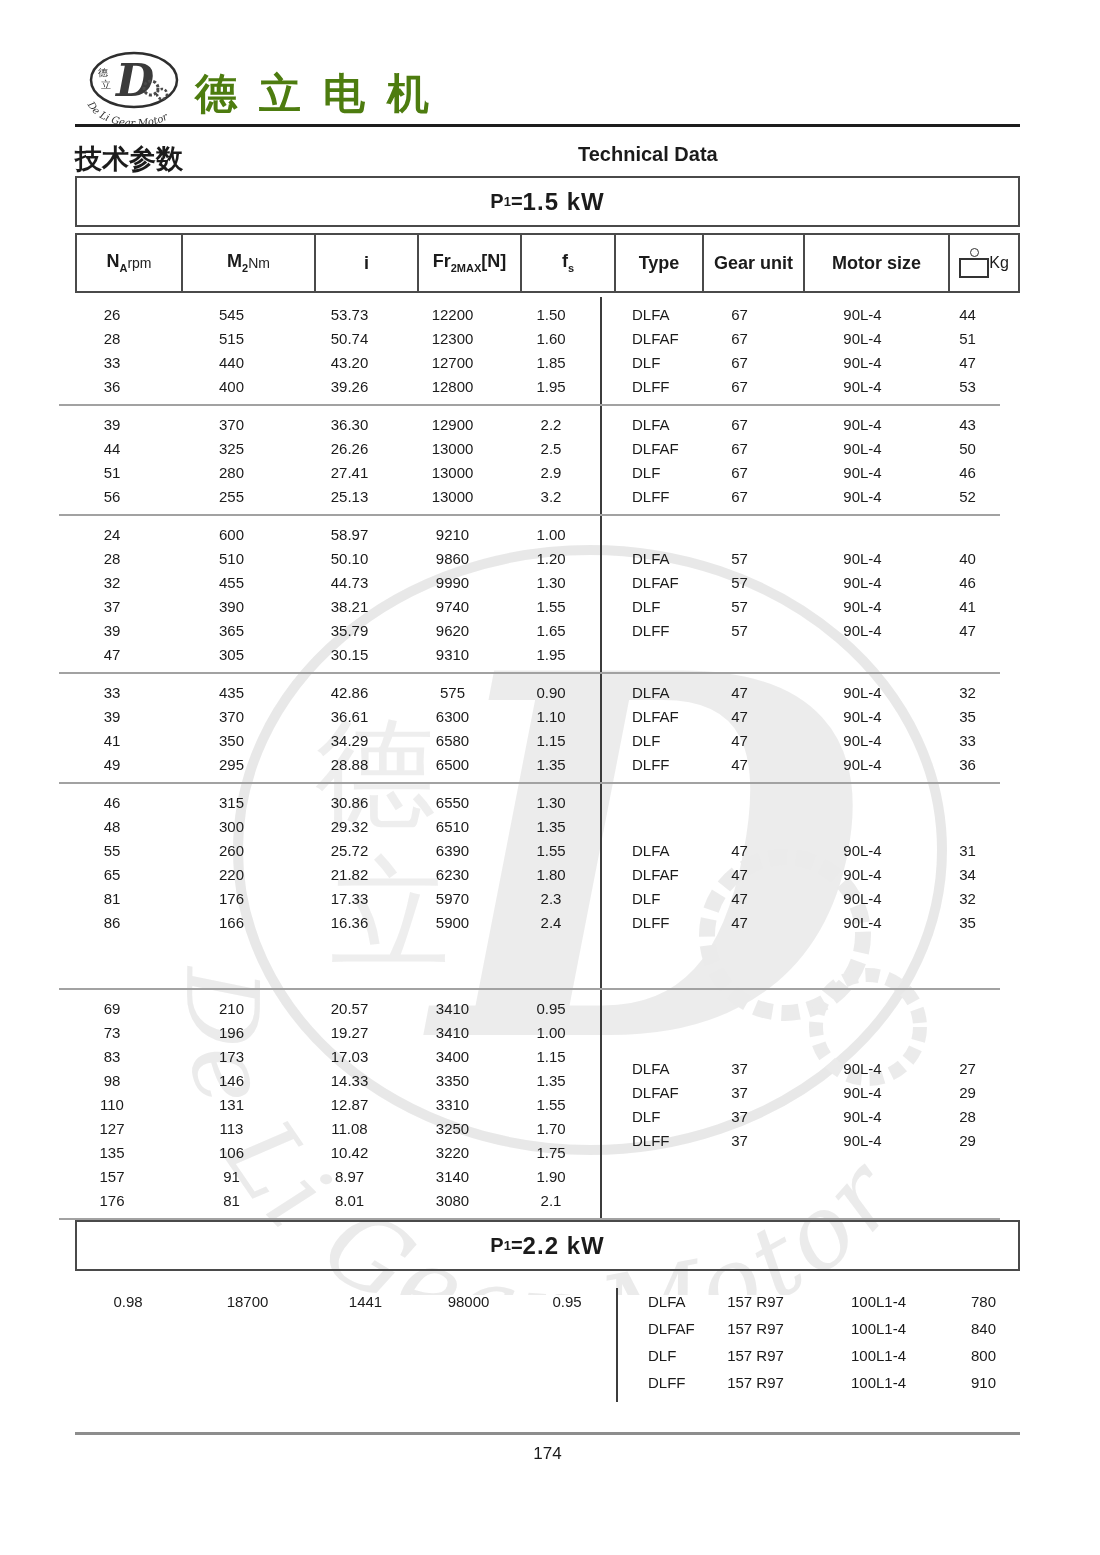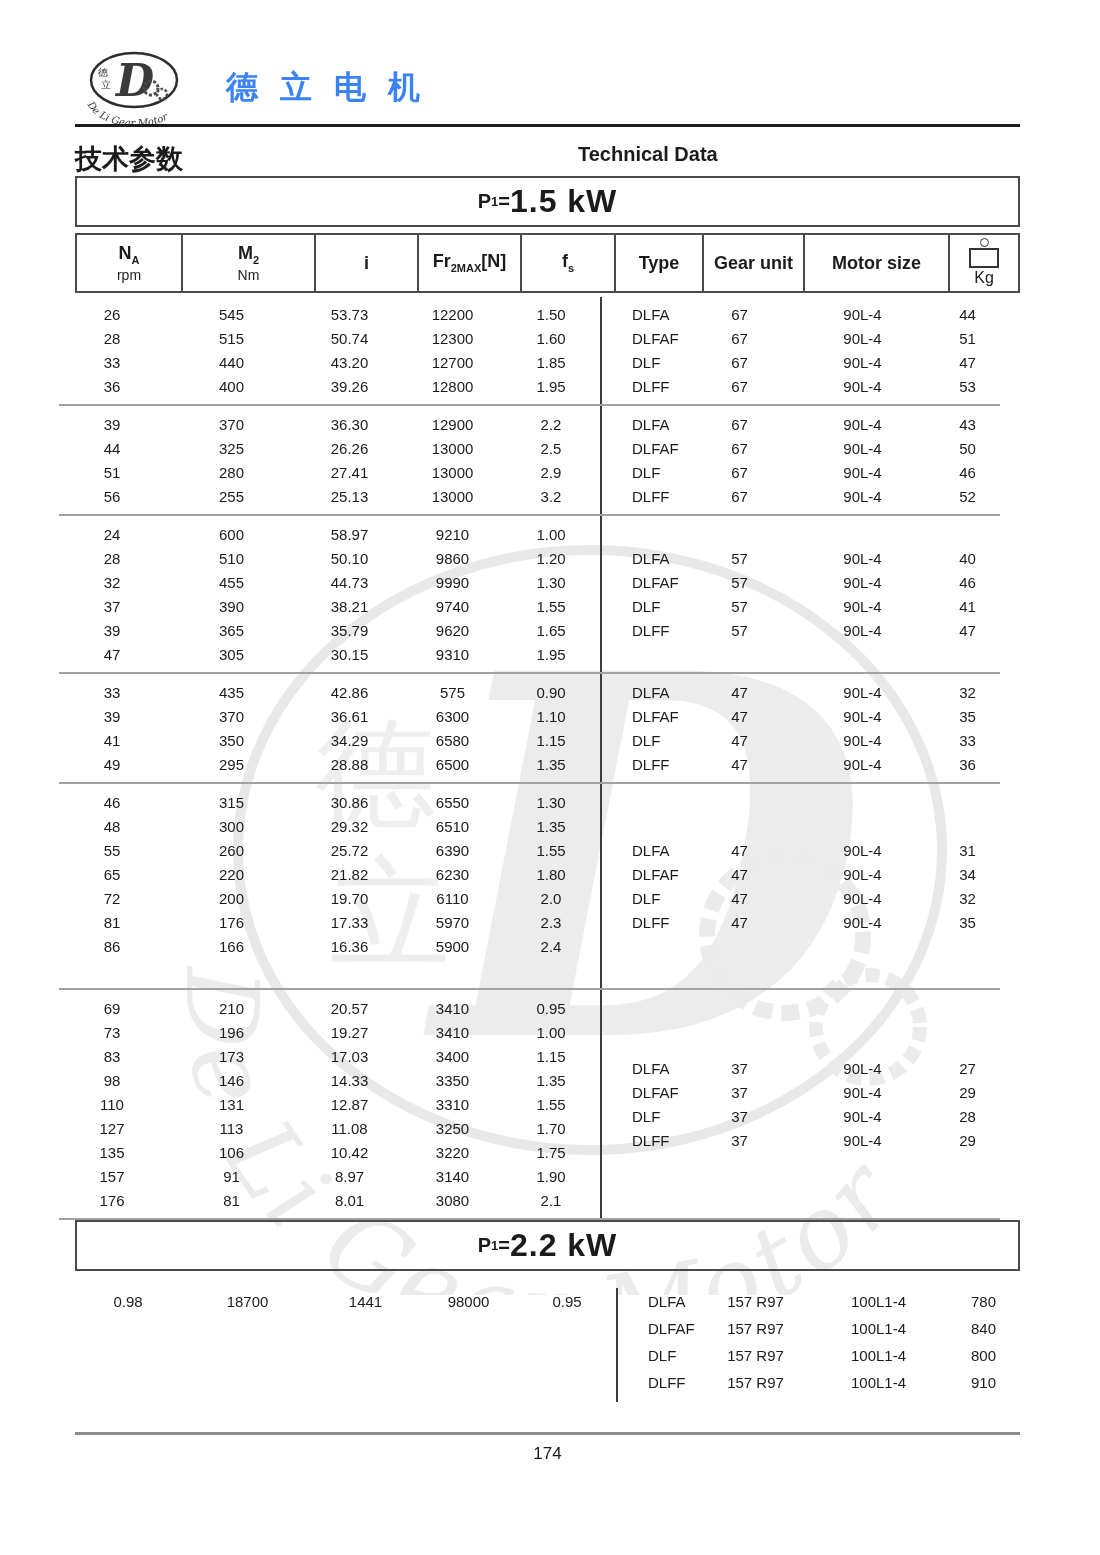--- a/index.html
+++ b/index.html
@@ -4,48 +4,48 @@
 <style>
   html,body { margin:0; padding:0; background:#e8e8e8; }
   .page {
     position:relative; width:1100px; height:1555px; margin:0 auto;
     background:#ffffff; overflow:hidden;
     font-family:"Liberation Sans", sans-serif; color:#1b1b1b;
   }
   
   .logo { position:absolute; left:72px; top:48px; }
   .brand-title {
-    position:absolute; left:226px; top:66px; font-size:32px; font-weight:bold;
-    letter-spacing:22px; color:#3b82f6; font-family:"DejaVu Serif", serif;
+    position:absolute; left:195px; top:66px; font-size:42px; font-weight:bold;
+    letter-spacing:22px; color:#4d7c0f; font-family:"DejaVu Serif", serif;
   }
   .head-rule { position:absolute; left:75px; top:124px; width:945px; height:3px; background:#1c1c1c; }
   .sec-title-zh { position:absolute; left:75px; top:141px; font-size:27px; font-weight:bold; }
   .sec-title-en { position:absolute; left:578px; top:143px; font-size:20px; font-weight:bold; }
 
   
   .power-box {
     position:absolute; left:75px; width:941px; height:47px;
     border:2px solid #4a4a4a; display:flex; align-items:center; justify-content:center;
     background:transparent;
   }
   .power-box .p  { font-size:20px; font-weight:bold; }
   .power-box sub { font-size:13px; font-weight:bold; }
   .power-box .eq { font-size:20px; font-weight:bold; }
-  .power-box .val{ font-size:32px; font-weight:bold; letter-spacing:1px; }
+  .power-box .val{ font-size:24px; font-weight:bold; letter-spacing:1px; }
   #power1 { top:176px; }
   #power2 { top:1220px; }
 
   
   .thead {
     position:absolute; left:75px; top:233px; width:941px; height:56px;
     border:2px solid #4a4a4a; display:grid;
     grid-template-columns:106px 133px 103px 103px 94px 88px 101px 145px 68px;
   }
   .thead .cell {
-    border-right:2px solid #4a4a4a; display:flex; flex-direction:column;
+    border-right:2px solid #4a4a4a; display:flex; 
     align-items:center; justify-content:center; line-height:1.15;
   }
   .thead .cell:last-child { border-right:none; }
   .thead .main { font-size:18px; font-weight:bold; }
   .thead .main sub { font-size:11px; font-weight:bold; }
   .thead .unit { font-size:14px; color:#222; }
   .kg-icon { display:flex; flex-direction:column; align-items:center; margin-bottom:1px; }
   .kg-icon .knob { width:7px; height:7px; border:1.5px solid #333; border-radius:50%; margin-bottom:1px; }
   .kg-icon .body { width:26px; height:16px; border:2px solid #333; }
   .kg-label { font-size:16px; }
@@ -427,27 +427,20 @@
           <div>1.55</div>
         </div>
         <div class="row-left">
           <div>65</div>
           <div>220</div>
           <div>21.82</div>
           <div>6230</div>
           <div>1.80</div>
         </div>
         <div class="row-left">
-          <div>72</div>
-          <div>200</div>
-          <div>19.70</div>
-          <div>6110</div>
-          <div>2.0</div>
-        </div>
-        <div class="row-left">
           <div>81</div>
           <div>176</div>
           <div>17.33</div>
           <div>5970</div>
           <div>2.3</div>
         </div>
         <div class="row-left">
           <div>86</div>
           <div>166</div>
           <div>16.36</div>

